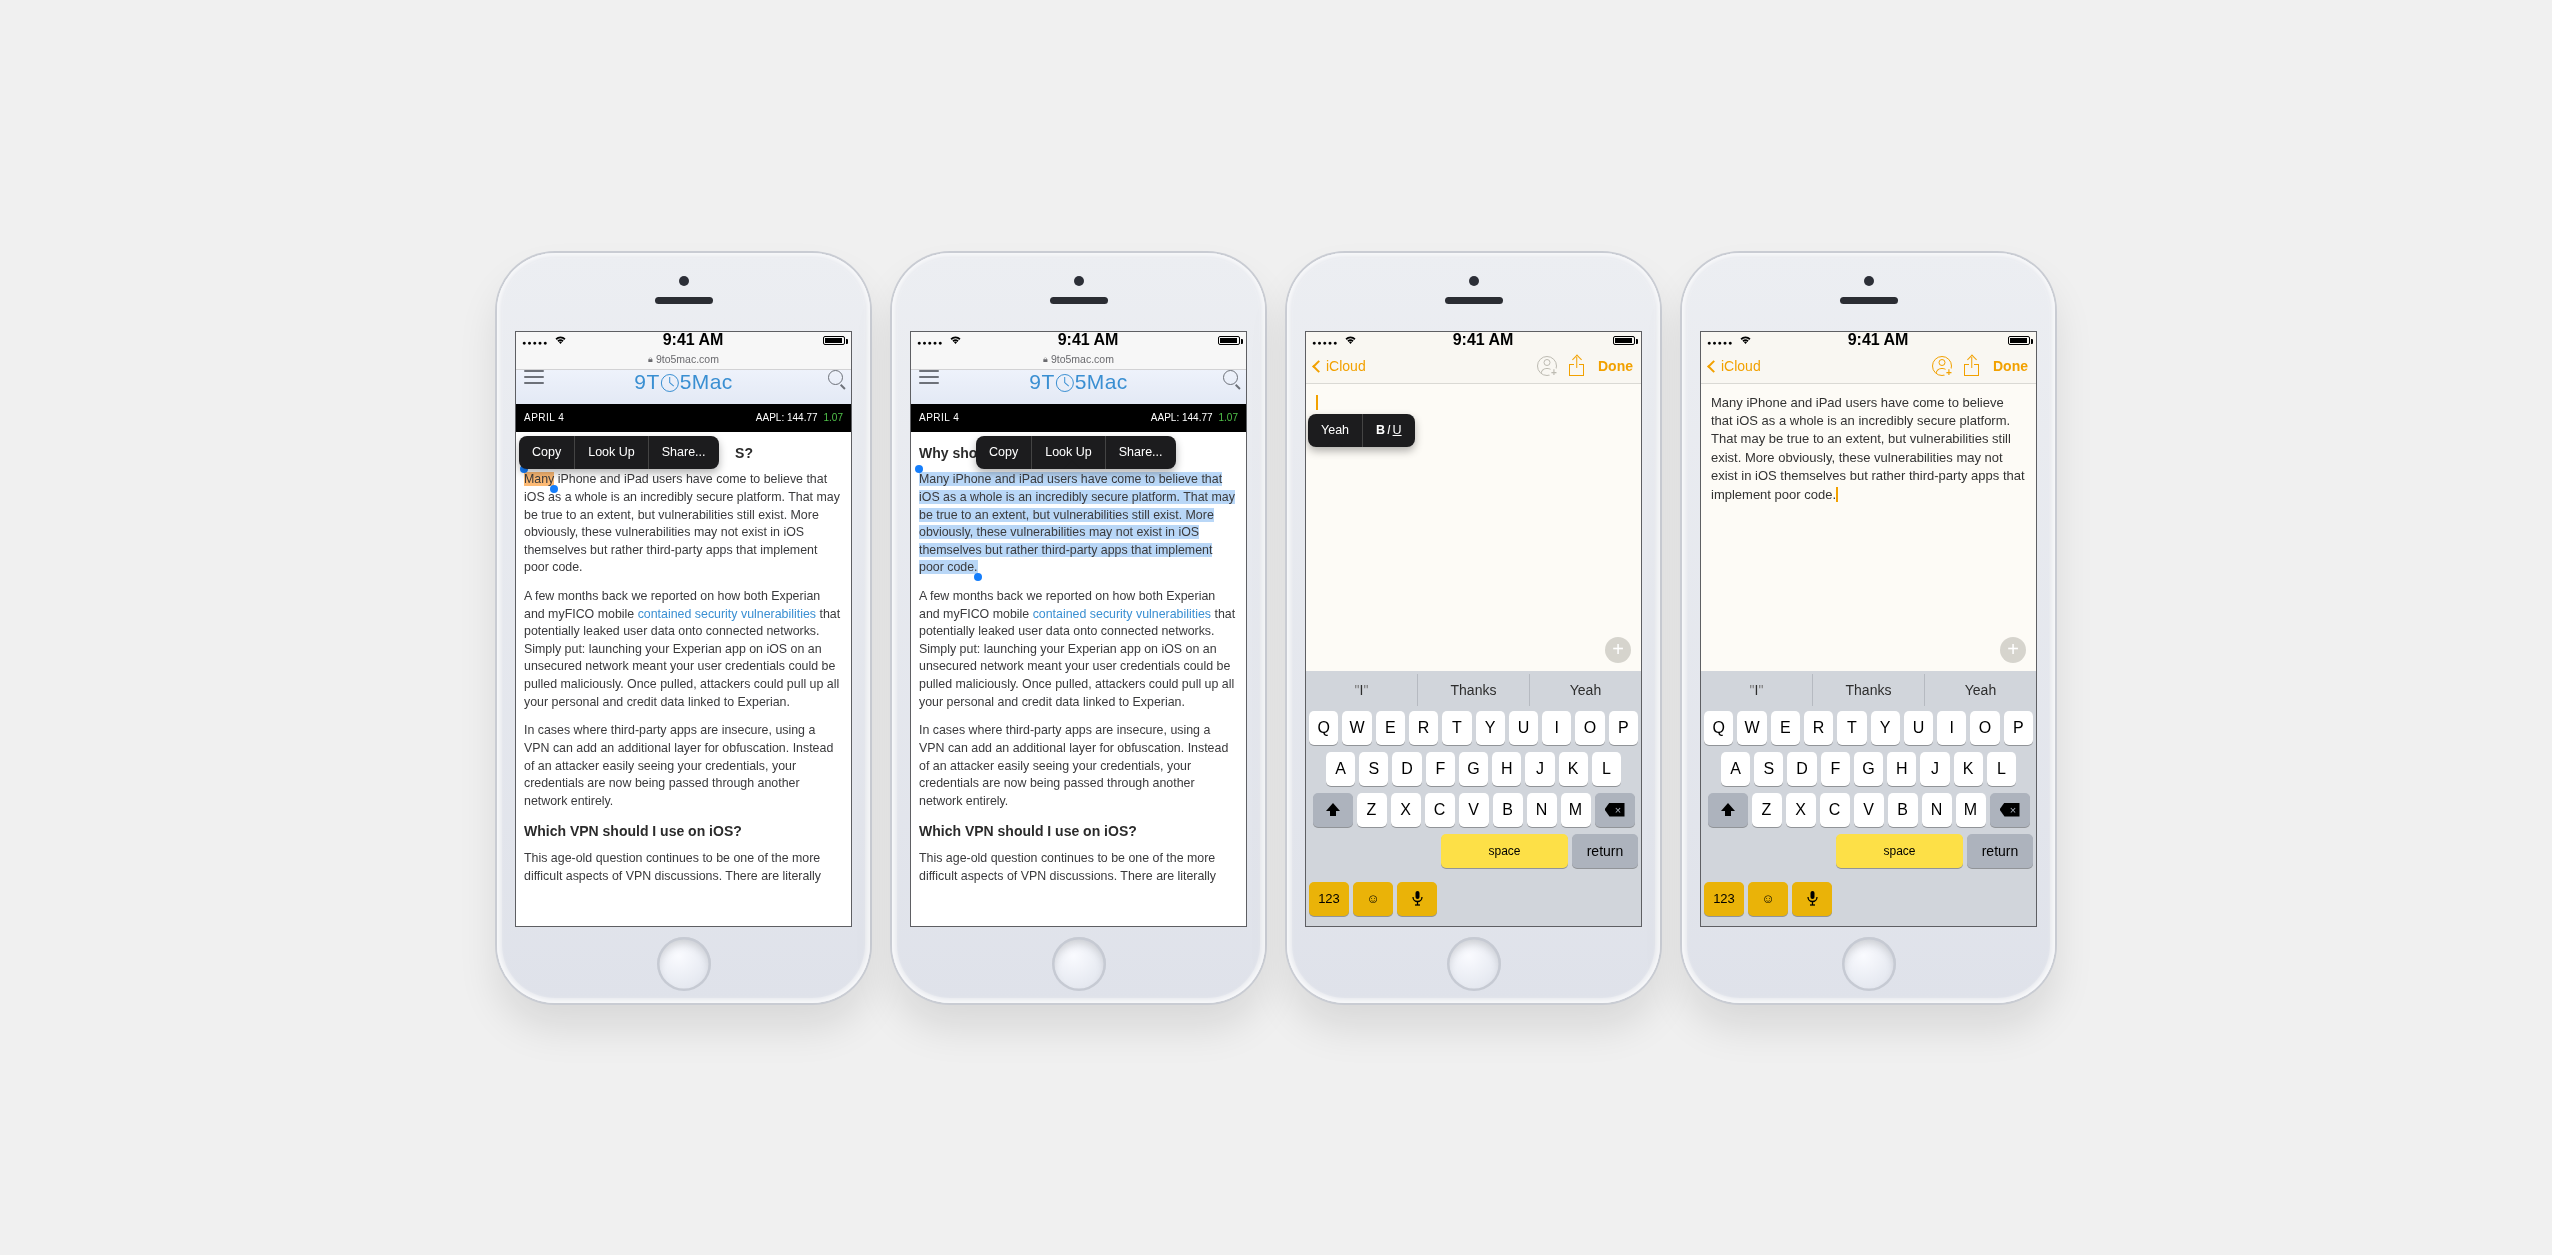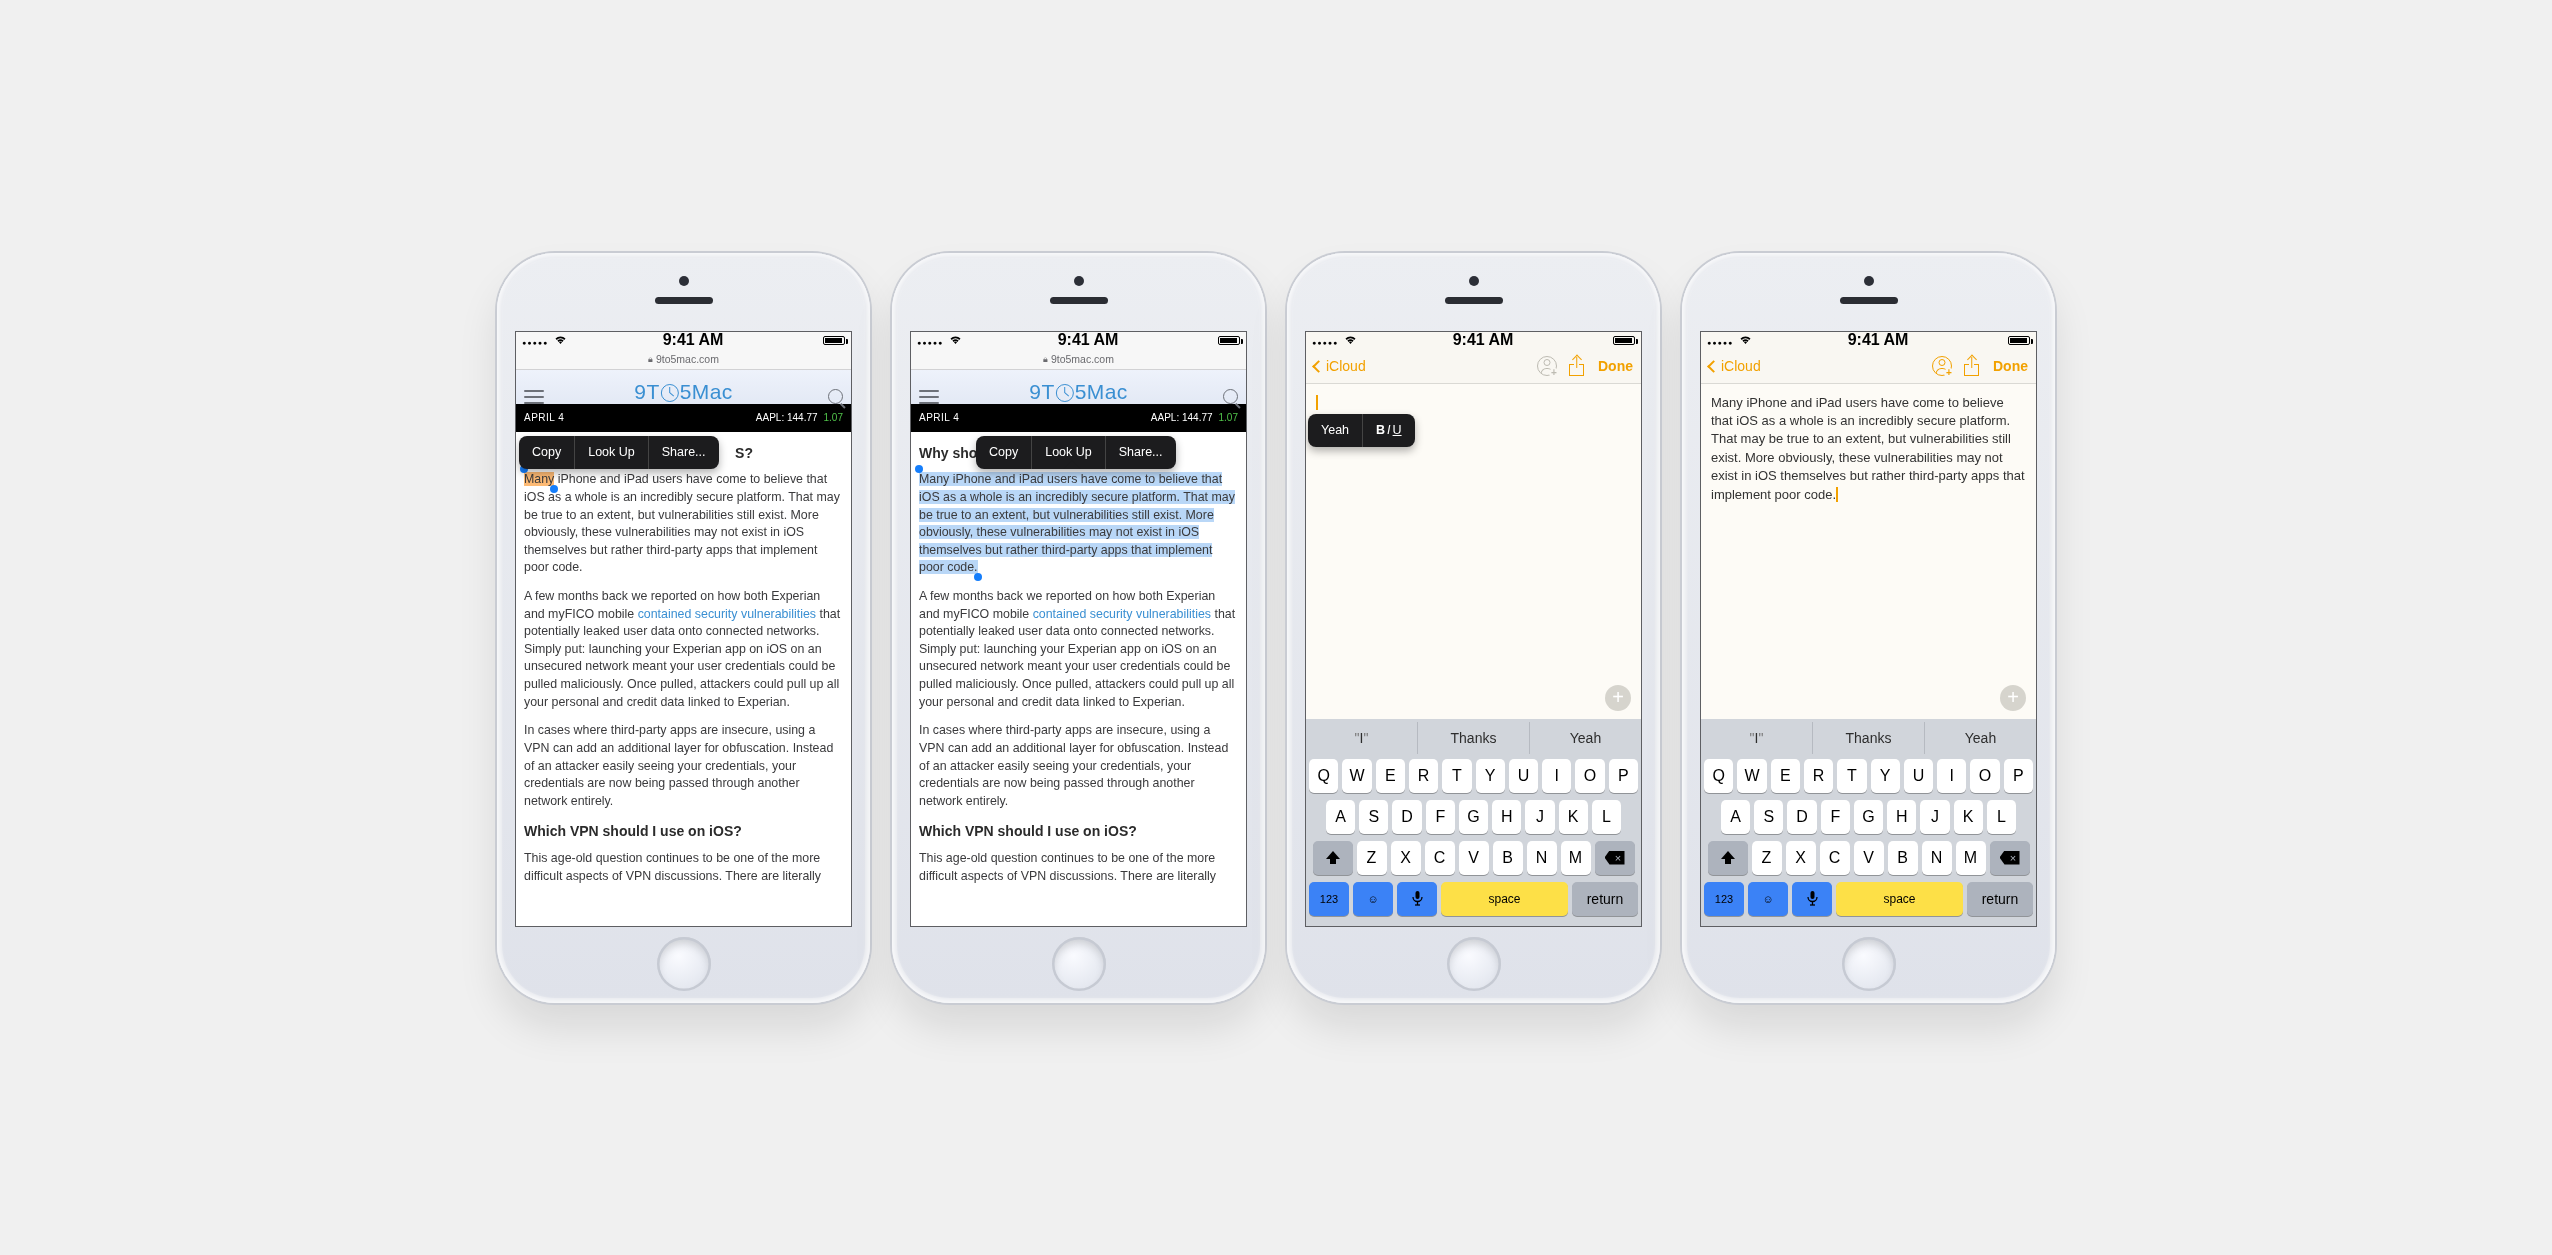--- a/index.html
+++ b/index.html
@@ -132,21 +132,21 @@
   }
   .lock {
     font-size: 9px;
   }
 
   
   .site-head {
     height: 34px;
     background: linear-gradient(180deg, #eef2fb, #e3e9f5);
     display: flex;
-    align-items: flex-end;
+    align-items: flex-start;
     padding: 0 8px;
     position: relative;
   }
   .burger {
     width: 20px; height: 14px;
     display: flex; flex-direction: column; justify-content: space-between;
   }
   .burger span { display: block; height: 2px; background: #6d7179; border-radius: 1px; }
   .logo {
     position: absolute; left: 50%; transform: translateX(-50%);
@@ -426,21 +426,21 @@
     color:#000;
   }
   .krow.r2 { padding: 0 17px; }
   .key.mod {
     background: #adb3bd;
     max-width: 40px;
   }
   .key.mod.shift, .key.mod.bksp { max-width: 40px; flex: 1.3; }
   .krow.bottom .key { max-width: none; }
   .krow.bottom .k123, .krow.bottom .kemoji, .krow.bottom .kmic {
-    flex: 0 0 40px; background:#3b82f6; font-size:11px;
+    flex: 0 0 40px; background:#eab308; font-size:13px;margin-top:48px;
   }
   .krow.bottom .kspace { flex:1; background:#fde047; font-size: 12px; }
   .krow.bottom .kreturn { flex:0 0 66px; background:#adb3bd; font-size:14px; }
 
   .shift-sym {
     width: 14px;height:14px;
     position:relative;
   }
   .shift-sym::before{
     content:"";position:absolute;left:50%;top:0;

